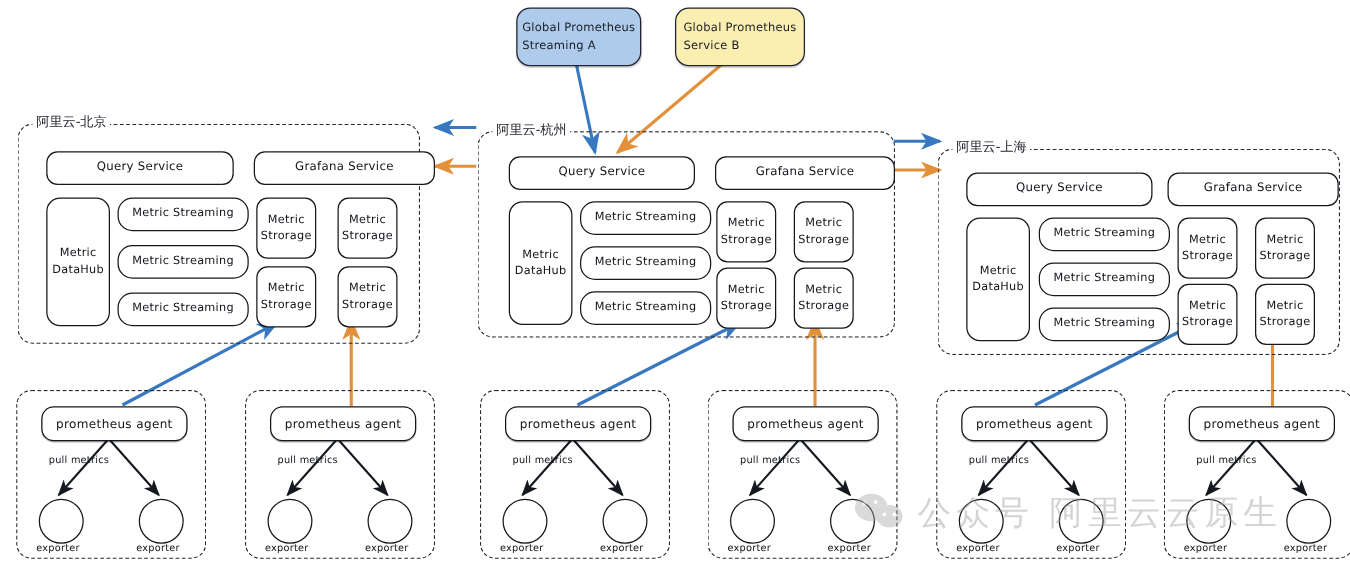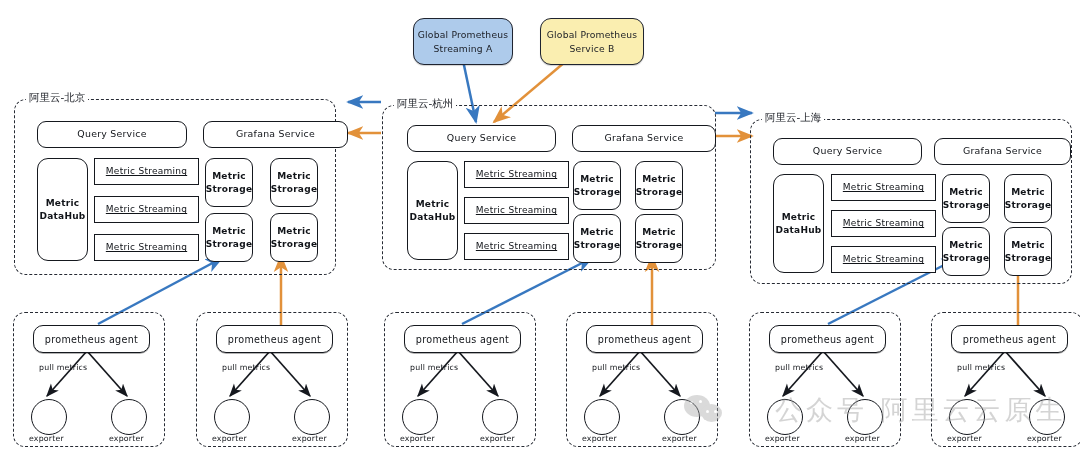--- a/index.html
+++ b/index.html
@@ -4,56 +4,56 @@
 <title>Prometheus Multi-Region Architecture</title>
 <style>
   html,body{margin:0;padding:0;background:#ffffff;}
   body{width:1080px;height:451px;position:relative;overflow:hidden;
        font-family:"DejaVu Sans","Liberation Sans",sans-serif;}
   #stage{position:absolute;inset:0;width:1080px;height:451px;}
   svg#wire{position:absolute;left:0;top:0;width:1080px;height:451px;pointer-events:none;}
 
   
   .global-box{position:absolute;border:1.6px solid #1f2430;border-radius:11px;
-    display:flex;align-items:center;justify-content:center;text-align:center;
+    display:flex;align-items:center;justify-content:center;text-align:left;
     font-size:9.2px;line-height:1.45;color:#1a1d24;letter-spacing:.2px;
-    box-shadow:0 1px 1px rgba(0,0,0,.18);margin-top:12px;}
+    box-shadow:0 1px 1px rgba(0,0,0,.18);}
   .global-box span{display:block;}
 
   
   .region{position:absolute;border:1.7px dashed #262a33;border-radius:12px;background:transparent;}
   .region-title{position:absolute;top:-9px;left:11px;background:#fff;padding:0 3px;
     font-size:10.5px;color:#1a1d24;white-space:nowrap;}
 
   
   .hbox{position:absolute;border:1.5px solid #15181e;background:#fff;
     display:flex;align-items:center;justify-content:center;text-align:center;
     font-size:9px;line-height:1.35;color:#111419;letter-spacing:.25px;}
   .hbox.svc{border-radius:9px;font-size:9.4px;}
   .hbox.hub{border-radius:11px;}
-  .hbox.stream{border-radius:0;text-decoration:underline;}
+  .hbox.stream{border-radius:12px;}
   .hbox.storage{border-radius:9px;}
-  .hbox span{display:block;font-weight:bold;}
+  .hbox span{display:block;}
 
   
   .agent-group{position:absolute;border:1.7px dashed #262a33;border-radius:12px;text-align:right;}
   .agent-box{position:absolute;border:1.7px solid #15181e;border-radius:10px;background:#fff;
     display:flex;align-items:center;justify-content:center;
     font-size:9.6px;color:#111419;letter-spacing:.3px;
     box-shadow:0 1px 0 rgba(0,0,0,.3);}
   .pull-label{position:absolute;font-size:7.8px;color:#111419;letter-spacing:.2px;white-space:nowrap;}
   .exporter-node{position:absolute;width:34px;height:34px;border:1.6px solid #15181e;
     border-radius:50%;background:#fff;}
   .exporter-label{position:absolute;font-size:7.8px;color:#111419;letter-spacing:.2px;white-space:nowrap;}
 
   
   .watermark{position:absolute;display:flex;align-items:center;gap:10px;
     opacity:.42;pointer-events:none;}
   .wm-text{font-size:27px;color:#9a9a9a;letter-spacing:4px;white-space:nowrap;
-    font-family:"DejaVu Sans","Liberation Sans",sans-serif;margin-left:41px;}
+    font-family:"DejaVu Sans","Liberation Sans",sans-serif;}
   .wm-logo{position:relative;width:40px;height:30px;}
   .wm-logo .b1,.wm-logo .b2{position:absolute;background:#a8a8a8;border-radius:50%;}
   .wm-logo .b1{width:26px;height:22px;left:0;top:0;}
   .wm-logo .b2{width:21px;height:18px;left:17px;top:9px;}
   .wm-logo .d{position:absolute;background:#ffffff;border-radius:50%;width:3.4px;height:3.4px;}
 </style>
 </head>
 <body>
 
 <div id="stage">

